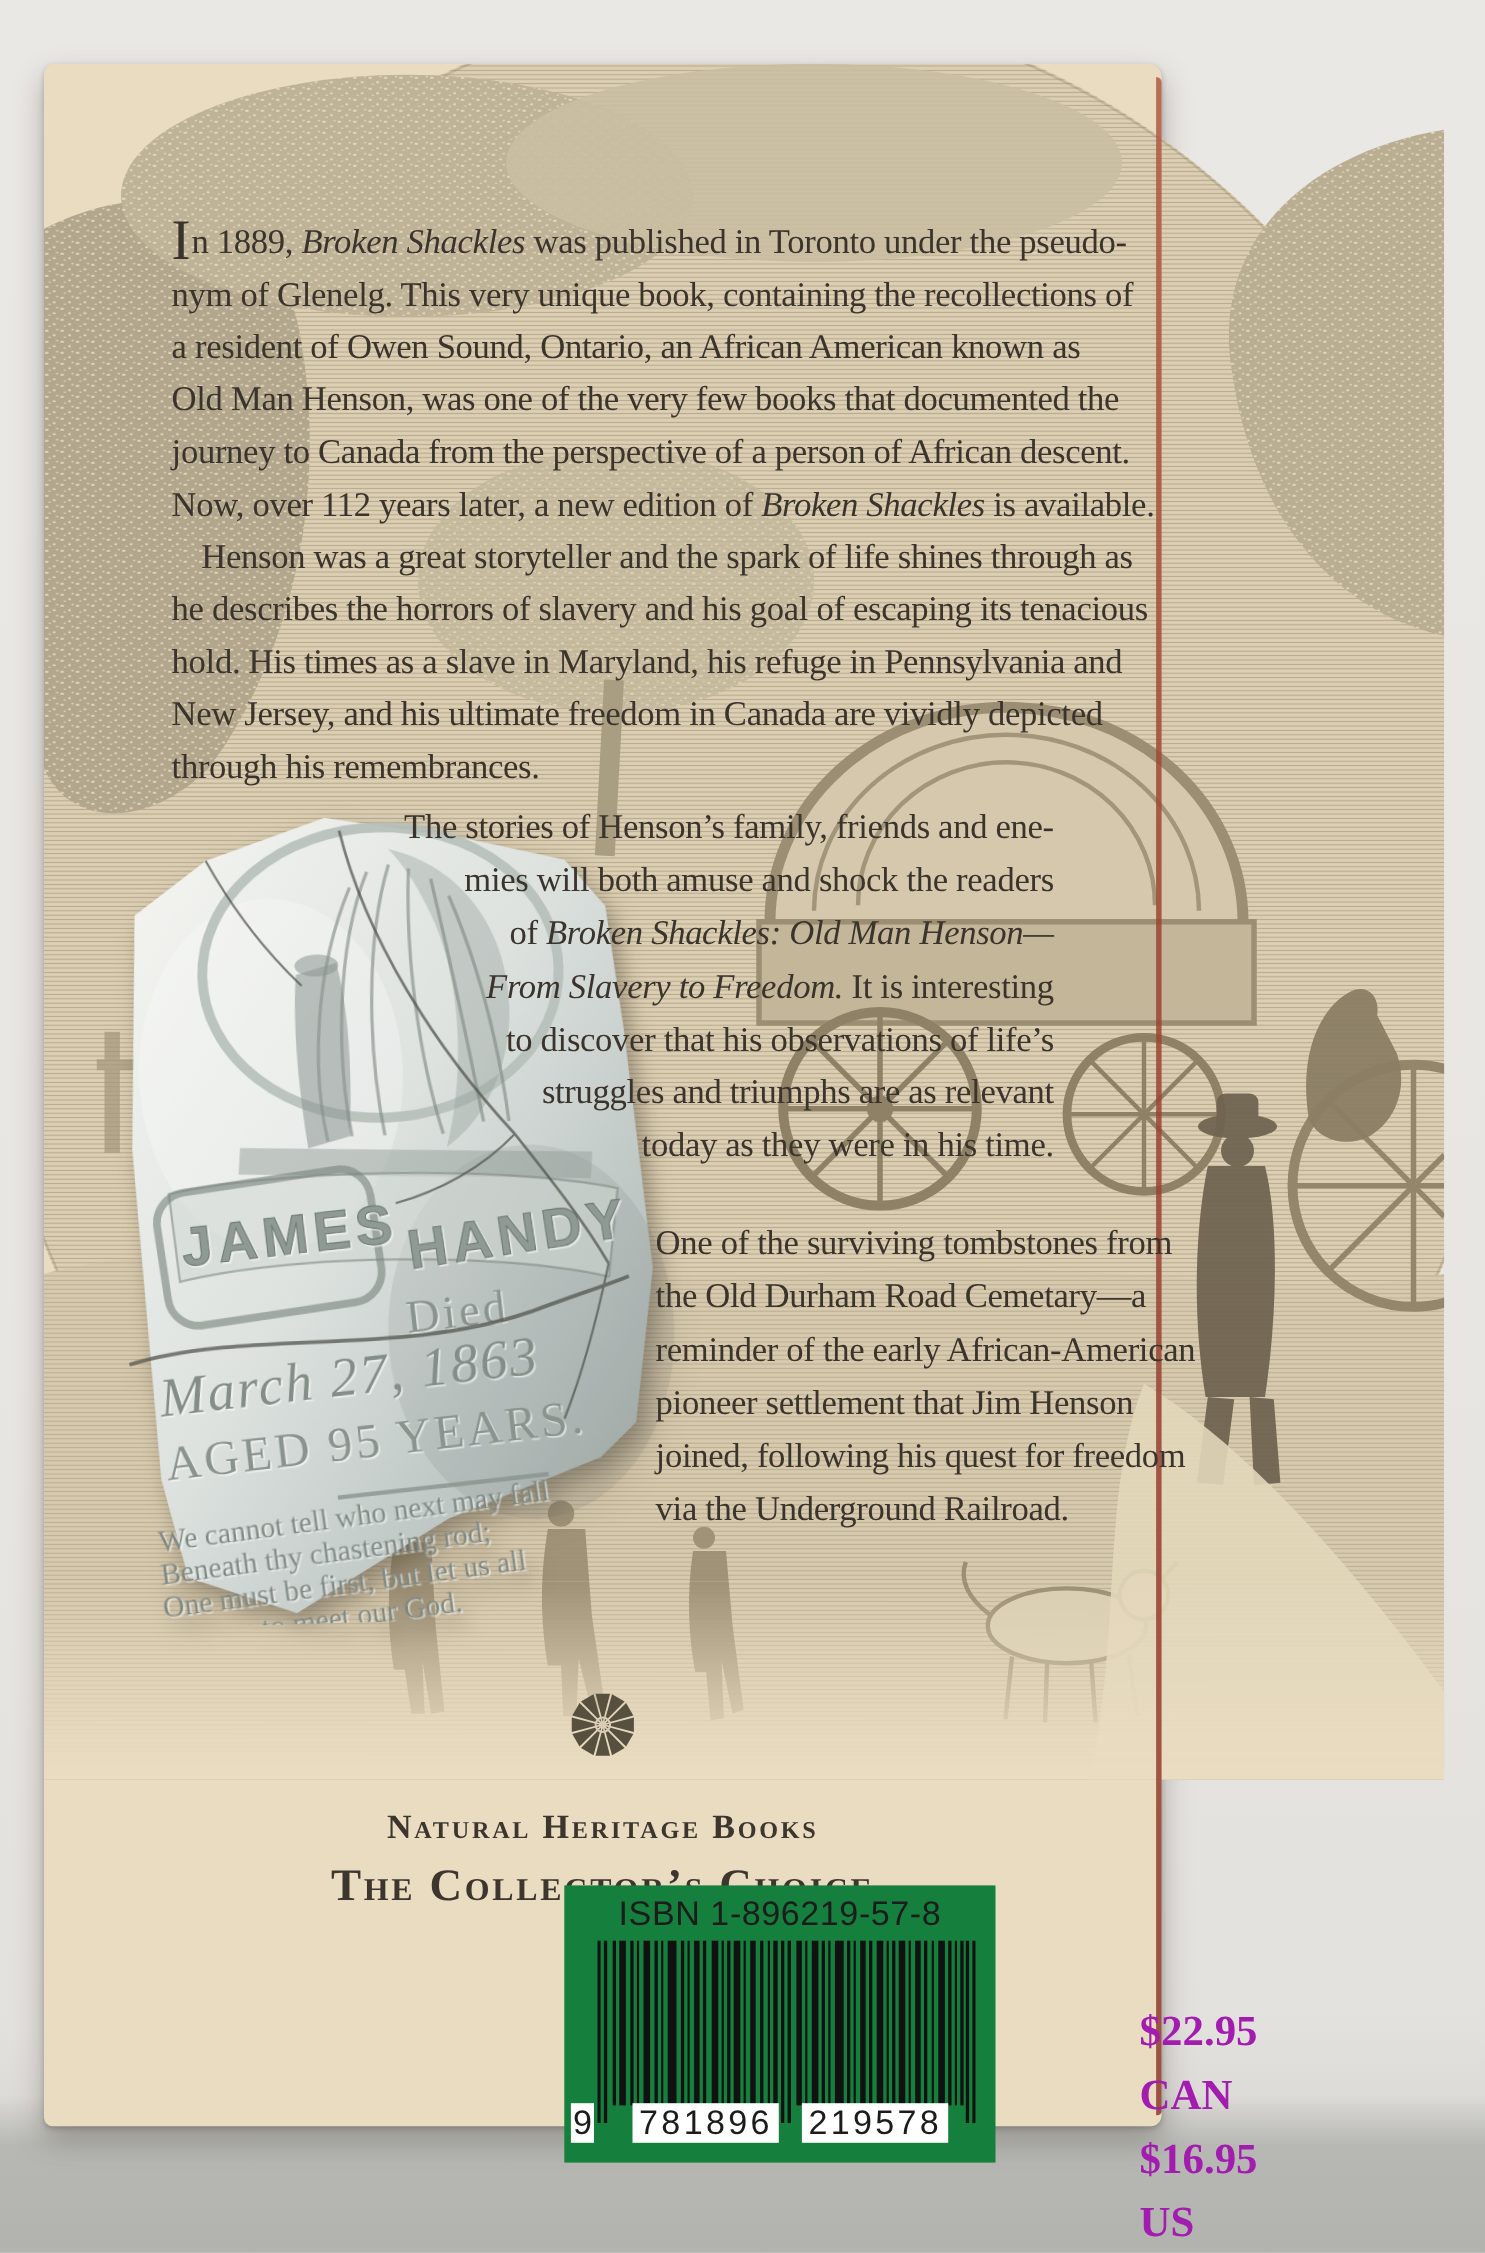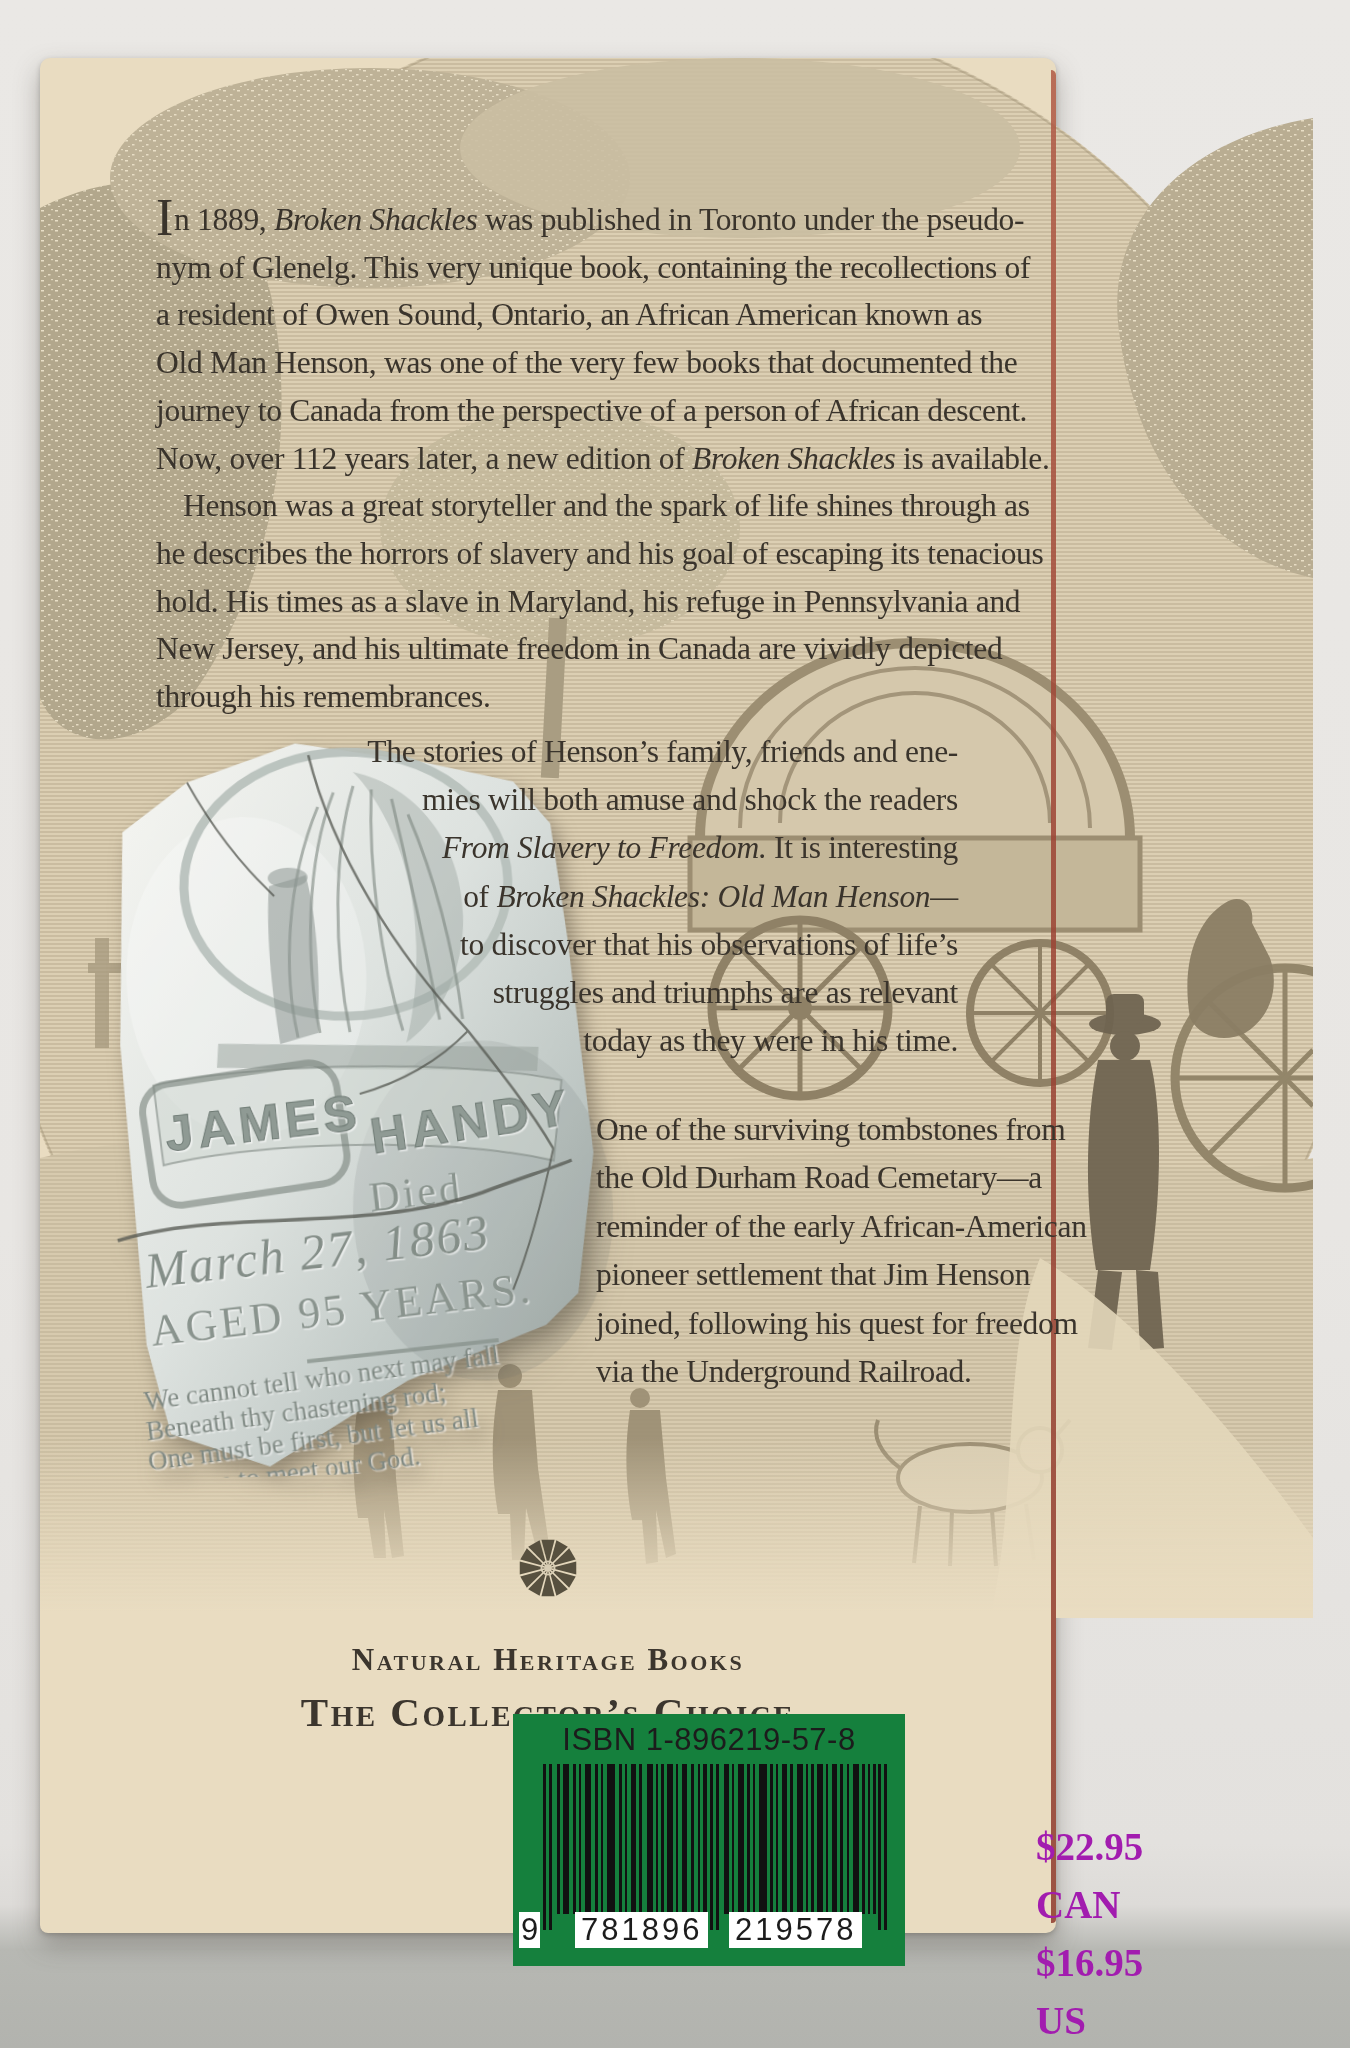--- a/index.html
+++ b/index.html
@@ -237,22 +237,22 @@
     <div class="ln indent"><span>Henson was a great storyteller and the spark of life shines through as</span></div>
     <div class="ln"><span>he describes the  horrors of slavery and his goal of escaping its tenacious</span></div>
     <div class="ln"><span>hold. His times as a slave in Maryland, his refuge in Pennsylvania and</span></div>
     <div class="ln"><span>New Jersey, and his ultimate freedom in Canada are vividly depicted</span></div>
     <div class="ln"><span>through his remembrances.</span></div>
   </div>
 
   <div class="p3">
     <div class="ln"><span>The stories of Henson’s family, friends and ene-</span><span class="it"></span><span></span></div>
     <div class="ln"><span>mies will both amuse and shock the readers</span><span class="it"></span><span></span></div>
+    <div class="ln"><span>of </span><span class="it">Broken Shackles: Old Man Henson—</span><span></span></div>
     <div class="ln"><span></span><span class="it">From Slavery to Freedom.</span><span> It is interesting</span></div>
-    <div class="ln"><span>of </span><span class="it">Broken Shackles: Old Man Henson—</span><span></span></div>
     <div class="ln"><span>to discover that his observations of life’s</span><span class="it"></span><span></span></div>
     <div class="ln"><span>struggles and triumphs are as relevant</span><span class="it"></span><span></span></div>
     <div class="ln"><span>today as they were in his time.</span><span class="it"></span><span></span></div>
   </div>
 
   <div class="caption">
     <div class="ln"><span>One of the surviving tombstones from</span></div>
     <div class="ln"><span>the Old Durham Road Cemetary—a</span></div>
     <div class="ln"><span>reminder of the early African-American</span></div>
     <div class="ln"><span>pioneer settlement that Jim Henson</span></div>

